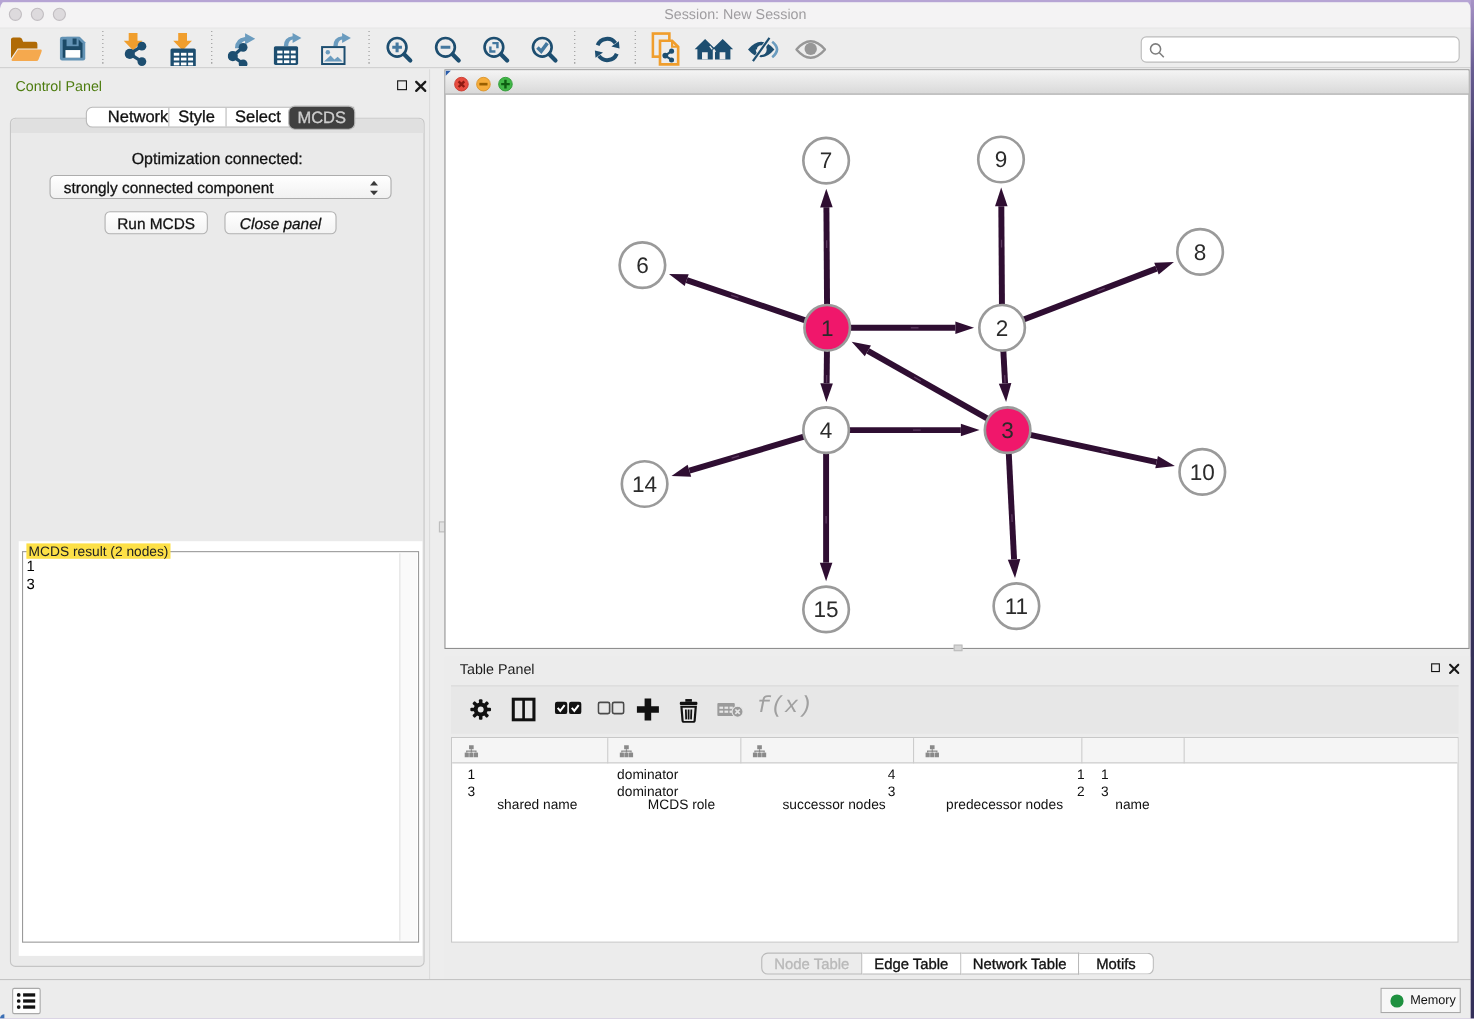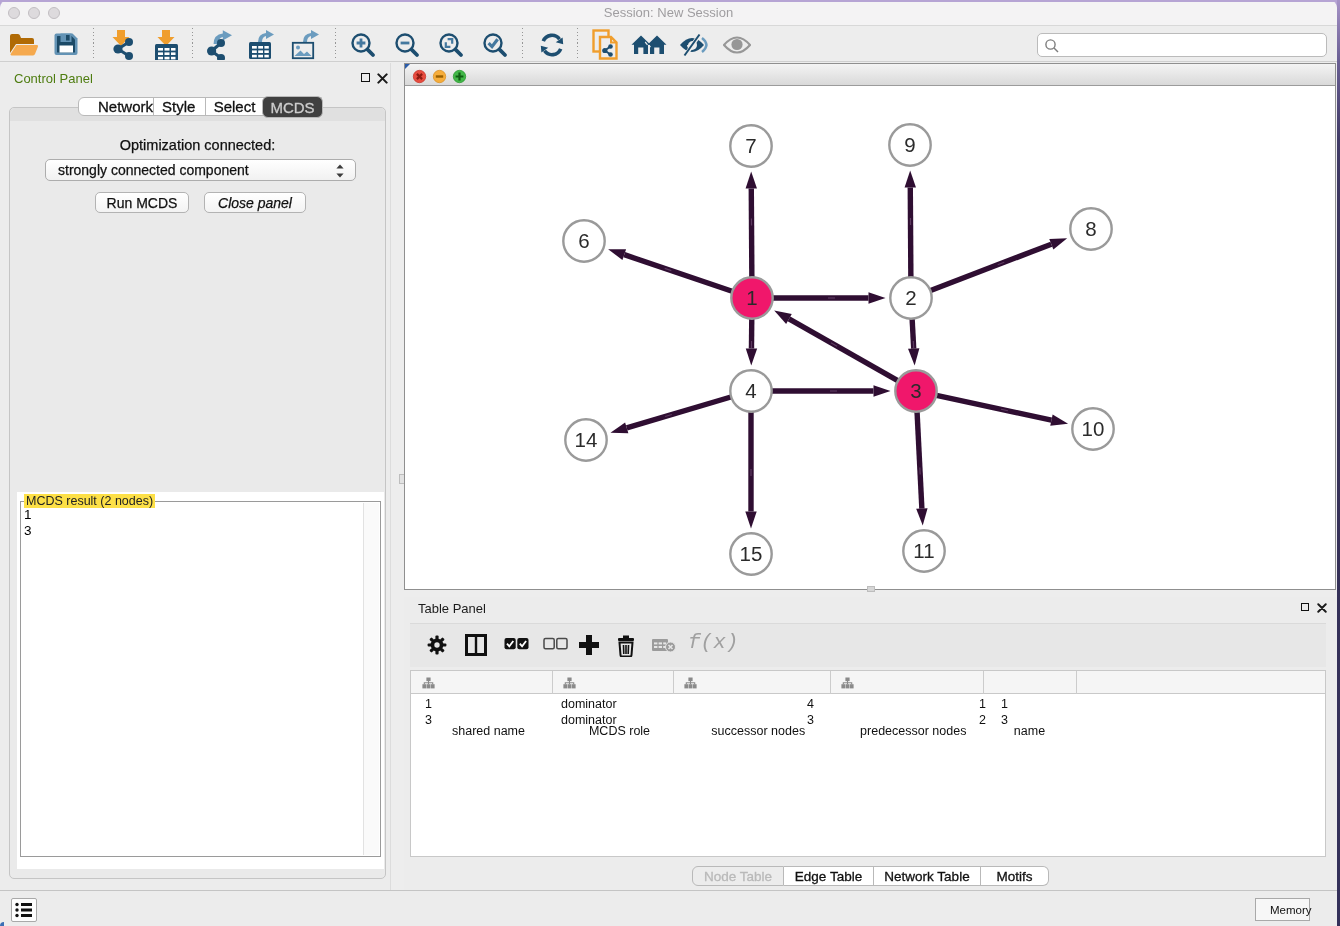--- a/index.html
+++ b/index.html
@@ -483,21 +483,21 @@
   <div class="abs" style="left:11px;top:7px;width:26px;height:24px;background:#fdfdfd;border:1px solid #a9a9a9;border-radius:2px;">
     <svg width="18" height="16" viewBox="0 0 18 16" style="margin:3px 0 0 3px;">
       <circle cx="2" cy="2.5" r="1.7" fill="#111"></circle>
         <rect x="6" y="1" width="11" height="3" fill="#111"></rect>
       <circle cx="2" cy="8" r="1.7" fill="#111"></circle>
         <rect x="6" y="6.5" width="11" height="3" fill="#111"></rect>
       <circle cx="2" cy="13.5" r="1.7" fill="#111"></circle>
         <rect x="6" y="12" width="11" height="3" fill="#111"></rect>
     </svg>
   </div>
-  <div class="abs" style="left:1255px;top:7px;width:55px;height:23px;background:#f7f7f7;border:1px solid #a9a9a9;display:flex;align-items:center;">
+  <div class="abs" style="left:1255px;top:7px;width:73px;height:23px;background:#f7f7f7;border:1px solid #a9a9a9;display:flex;align-items:center;">
     <span style="width:12px;height:12px;border-radius:50%;background:#1f9140;margin-left:8px;"></span>
     <span style="font-size:11.5px;color:#111;margin-left:6px;">Memory</span>
   </div>
 </div>
 
 <div class="abs" style="left:0;top:0;width:1340px;height:2px;background:#b6a4d4;"></div>
 <div class="abs" style="left:1337px;top:0;width:3px;height:926px;background:linear-gradient(#a793c7 0px,#6a5f94 60px,#403a66 140px,#363157 300px,#34305a 926px);"></div>
 <div class="abs" style="left:0;top:922px;width:4px;height:4px;background:#3b6fb5;border-radius:4px 0 0 0;"></div>
 
 </body></html>

